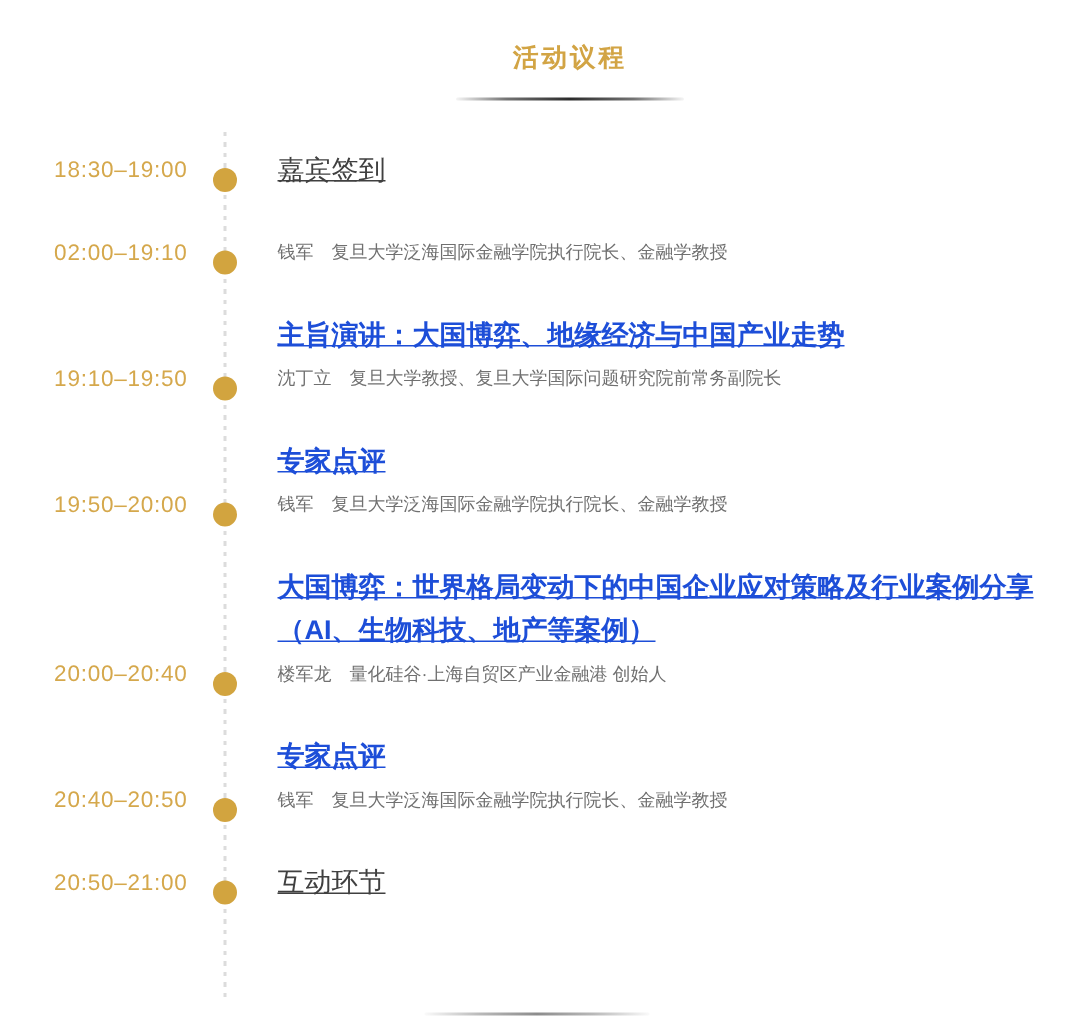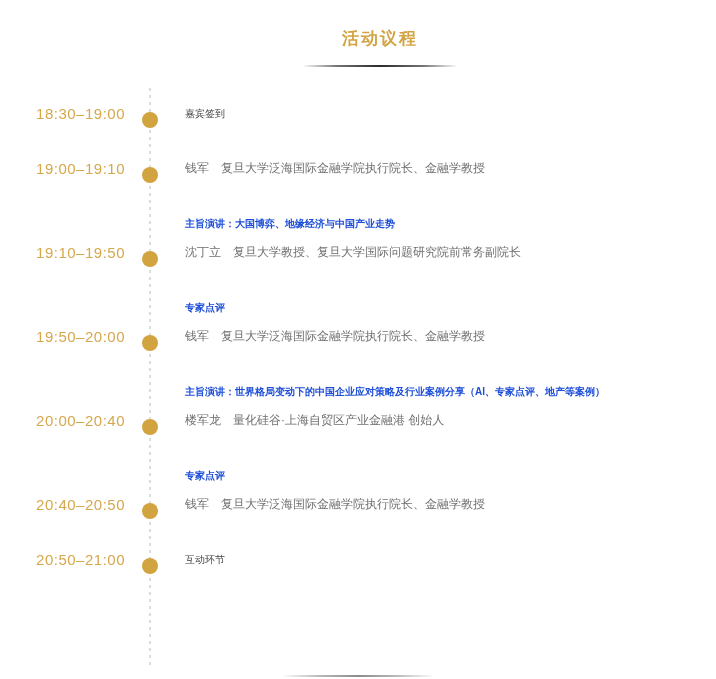--- a/index.html
+++ b/index.html
@@ -37,21 +37,21 @@
     font-size: 15px; line-height: 29px; color: #d5a84c;
     letter-spacing: 0.5px; white-space: nowrap;
   }
   .dot-col { width: 50px; flex: none; display: flex; justify-content: center; }
   .timeline-dot {
     width: 16px; height: 16px; border-radius: 50%;
     background: #d2a43f; margin-top: 6px;
   }
   .content-col { width: 522px; margin-left: 10px; flex: none; }
   .item-title {
-    font-size: 10px; line-height: 29px; color: #404040; font-weight: 400;
+    font-size: 18px; line-height: 29px; color: #404040; font-weight: 400; text-decoration: underline;
   }
   .agenda-row.emph .item-title { font-weight: 700; color: #1d4ed8; }
   .item-speaker {
     font-size: 12px; line-height: 29px; color: #707070; font-weight: 400;
   }
 
   .bottom-divider {
     position: absolute; left: 283px; bottom: 2px;
     width: 150px; height: 2px;
     background: linear-gradient(90deg,
@@ -78,21 +78,21 @@
       <div class="time-col">18:30–19:00</div>
       <div class="dot-col">
           <div class="timeline-dot"></div>
         </div>
       <div class="content-col">
         <div class="item-title">嘉宾签到</div>
       </div>
     </div>
 
     <div class="agenda-row">
-      <div class="time-col">19:00–19:10</div>
+      <div class="time-col">02:00–19:10</div>
       <div class="dot-col">
           <div class="timeline-dot"></div>
         </div>
       <div class="content-col">
         <div class="item-speaker">钱军　复旦大学泛海国际金融学院执行院长、金融学教授</div>
       </div>
     </div>
 
     <div class="agenda-row emph">
       <div class="time-col">19:10–19:50</div>
@@ -115,21 +115,21 @@
         <div class="item-speaker">钱军　复旦大学泛海国际金融学院执行院长、金融学教授</div>
       </div>
     </div>
 
     <div class="agenda-row emph">
       <div class="time-col">20:00–20:40</div>
       <div class="dot-col">
           <div class="timeline-dot"></div>
         </div>
       <div class="content-col">
-        <div class="item-title">主旨演讲：世界格局变动下的中国企业应对策略及行业案例分享（AI、专家点评、地产等案例）</div>
+        <div class="item-title">大国博弈：世界格局变动下的中国企业应对策略及行业案例分享（AI、生物科技、地产等案例）</div>
         <div class="item-speaker">楼军龙　量化硅谷·上海自贸区产业金融港 创始人</div>
       </div>
     </div>
 
     <div class="agenda-row emph">
       <div class="time-col">20:40–20:50</div>
       <div class="dot-col">
           <div class="timeline-dot"></div>
         </div>
       <div class="content-col">

